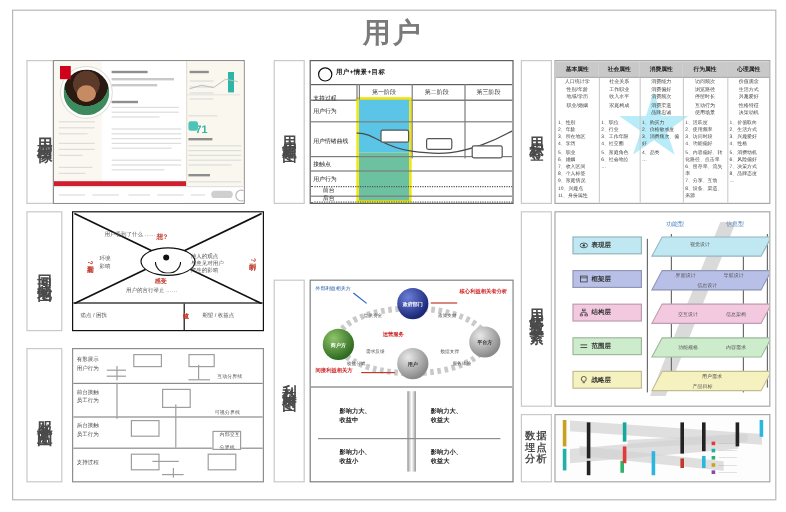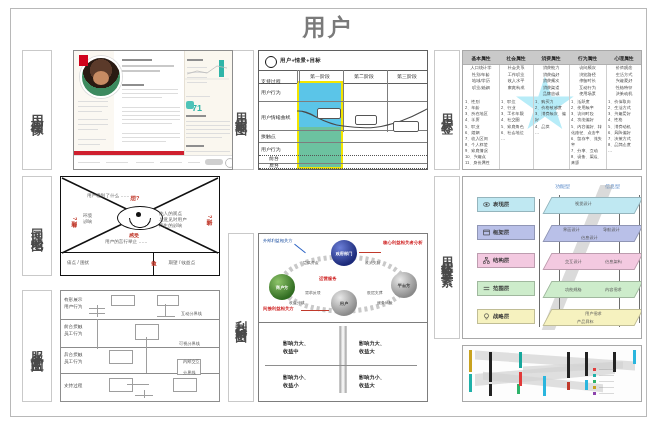--- a/index.html
+++ b/index.html
@@ -14,21 +14,21 @@
 
   
   .lbl{position:absolute;border:1px solid #c9c9c9;background:#fff;display:flex;align-items:center;justify-content:center;
        color:#4a4a4a;font-weight:bold;box-sizing:border-box;}
   .lbl span{writing-mode:vertical-rl;text-orientation:upright;letter-spacing:3px;line-height:1.05;}
   .lbl.horiz span{writing-mode:horizontal-tb;letter-spacing:1px;text-align:center;line-height:1.15;}
 
   .panel{position:absolute;border:1px solid #9a9a9a;background:#fff;box-sizing:border-box;overflow:hidden;}
 
   
-  #persona{left:73px;top:50px;width:160px;height:120px;border:1px solid #8d8d8d;}
+  #persona{left:44px;top:50px;width:160px;height:120px;border:1px solid #8d8d8d;}
   .pr-left{position:absolute;left:0;top:0;width:40px;height:100%;background:#fbf8f2;}
   .pr-mid{position:absolute;left:40px;top:0;width:70px;height:100%;background:#fff;}
   .pr-right{position:absolute;left:110px;top:0;width:50px;height:100%;background:#faf7ef;border-left:1px solid #e6e0d4;}
   .avatar{position:absolute;left:6px;top:5px;width:38px;height:38px;border-radius:50%;
      background:radial-gradient(circle at 50% 32%,#5b3a2a 0 34%,#2a1a12 35% 56%,#3d8a5f 57% 100%);
      border:2px solid #fff;box-shadow:0 0 0 1px #ddd;}
   .avatar:after{content:"";position:absolute;left:11px;top:13px;width:16px;height:14px;border-radius:50%;background:#c78b63;}
   .redflag{position:absolute;left:5px;top:4px;width:9px;height:11px;background:#d0021b;z-index:3;}
   .tline{position:absolute;height:1.5px;background:#c9c9c9;}
   .tline.dk{background:#8e8e8e;}
@@ -144,20 +144,23 @@
   </div>
   <div class="lbl" style="left:228px;top:233px;width:26px;height:169px;font-size:12px;">
     <span>利益分析图</span>
   </div>
 
   <div class="lbl" style="left:434px;top:50px;width:26px;height:120px;font-size:12px;">
     <span>用户标签</span>
   </div>
   <div class="lbl" style="left:434px;top:176px;width:26px;height:163px;font-size:12px;">
     <span>用户体验五要素</span>
+  </div>
+  <div class="lbl horiz" style="left:434px;top:345px;width:26px;height:57px;font-size:8.5px;">
+    <span>数据埋点分析</span>
   </div>
 
   <div class="panel" id="persona">
     <div class="pr-left"></div>
     <div class="pr-mid"></div>
     <div class="pr-right"></div>
     <div class="redflag"></div>
     <div class="avatar"></div>
 
     <div class="tline dk" style="left:48px;top:8px;width:30px;"></div>

